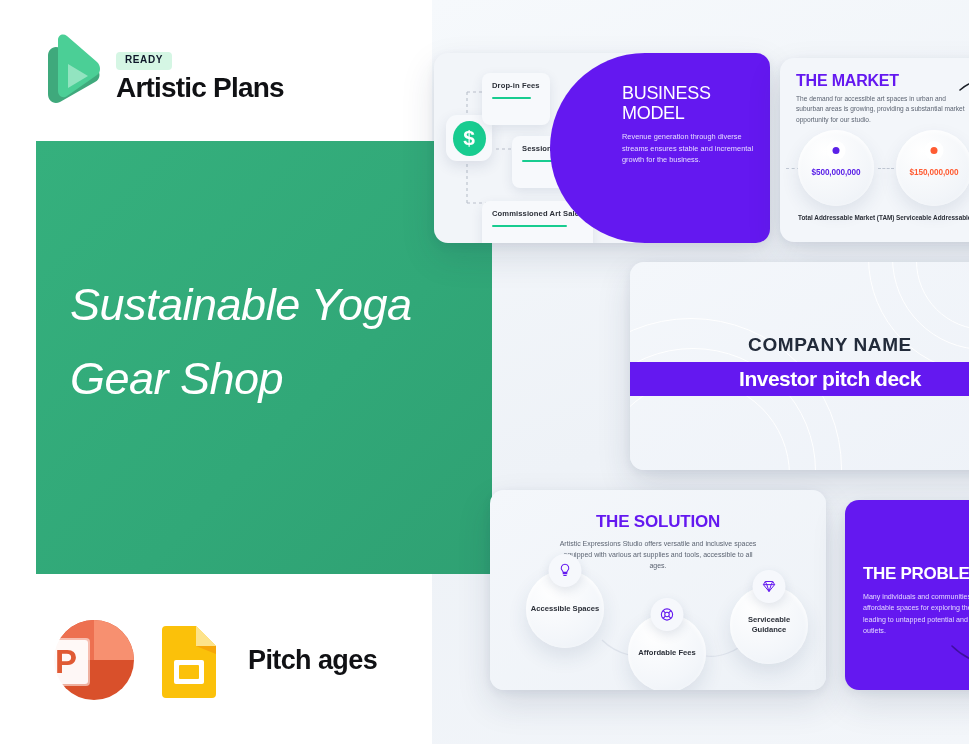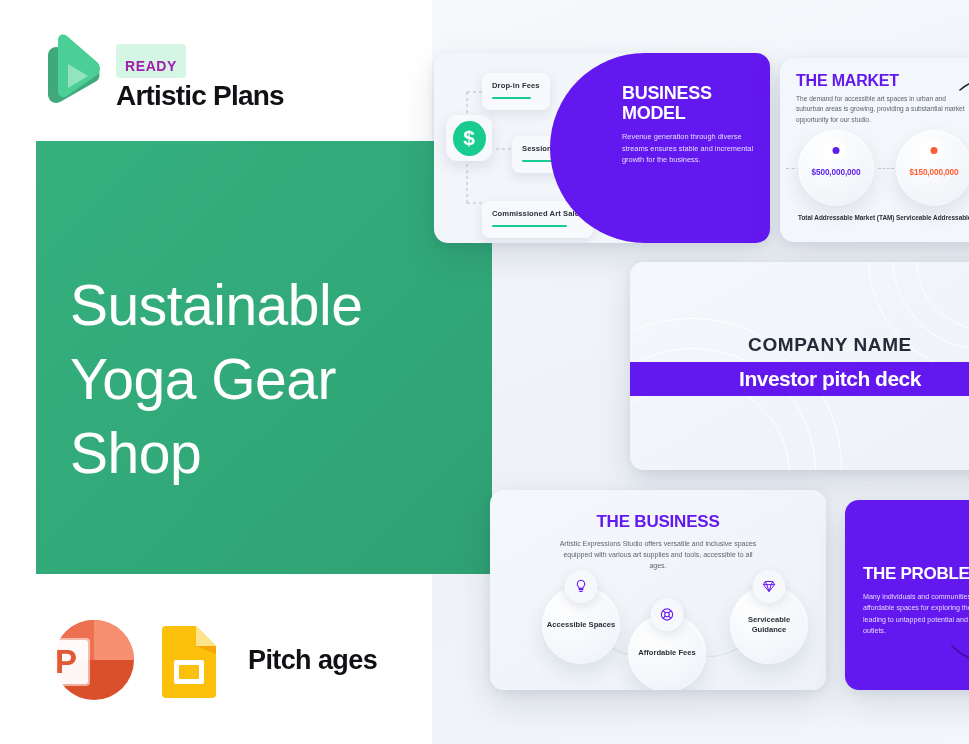--- a/index.html
+++ b/index.html
@@ -20,68 +20,68 @@
   .green-panel{
     position:absolute;left:36px;top:141px;width:456px;height:433px;
     background:linear-gradient(135deg,#35b07d 0%,#31a878 60%,#2fa173 100%);
   }
 
   
   .brand{position:absolute;left:40px;top:34px;display:flex;align-items:center;gap:14px;}
   .logo-mark{position:relative;width:62px;height:82px;flex:none;}
   .brand-txt{display:flex;flex-direction:column;gap:3px;padding-top:4px;}
   .ready-badge{
-    align-self:flex-start;background:#d5f6e4;color:#a21caf;
-    font-size:14px;font-weight:700;letter-spacing:.6px;
-    padding:15px 9px 4px;border-radius:4px;line-height:1.05;
+    align-self:flex-start;background:#d5f6e4;color:#0f172a;
+    font-size:10px;font-weight:700;letter-spacing:.6px;
+    padding:3px 9px 4px;border-radius:4px;line-height:1.05;
   }
   .brand-name{
     font-size:28px;font-weight:700;color:#101114;letter-spacing:-0.8px;line-height:1.05;
   }
 
   
   .hero-title{
     position:absolute;left:70px;top:268px;width:360px;
-    color:#ffffff;font-size:57px;line-height:74px;font-weight:400;letter-spacing:-0.5px;
+    color:#ffffff;font-size:45px;line-height:74px;font-weight:400;letter-spacing:-0.5px;font-style:italic;
   }
 
   
   .formats{position:absolute;left:42px;top:616px;display:flex;align-items:center;gap:18px;}
   .fmt-ppt{position:relative;width:92px;height:88px;flex:none;}
   .fmt-slides{position:relative;width:62px;height:76px;flex:none;margin-left:6px;}
   .fmt-label{font-size:27px;font-weight:700;color:#101114;letter-spacing:-0.6px;margin-left:10px;}
 
   
   .slide{position:absolute;border-radius:14px;overflow:hidden;
     box-shadow:0 14px 34px rgba(33,45,80,.13), 0 3px 10px rgba(33,45,80,.07);}
 
   
   #slide-business{left:434px;top:53px;width:336px;height:190px;background:#f2f5f9;}
   .bm-left{position:absolute;left:0;top:0;width:215px;height:100%;}
   .bm-purple{
     position:absolute;right:0;top:0;width:220px;height:100%;
     background:#6418f0;border-radius:110px 0 0 110px;
   }
   .bm-purple-inner{position:absolute;left:72px;top:30px;right:12px;}
-  .bm-title{color:#fff;font-weight:700;font-size:18px;line-height:20px;letter-spacing:-.3px;}
+  .bm-title{color:#fff;font-weight:400;font-size:18px;line-height:20px;letter-spacing:-.3px;}
   .bm-desc{color:#e6dcff;font-size:7.4px;line-height:11.5px;margin-top:8px;}
   .bm-dollar{
     position:absolute;left:12px;top:62px;width:46px;height:46px;border-radius:11px;
     background:#f7f9fc;box-shadow:0 5px 14px rgba(40,60,100,.12);
     display:flex;align-items:center;justify-content:center;
   }
   .bm-dollar-circle{
     width:33px;height:33px;border-radius:50%;background:#18cc90;
     display:flex;align-items:center;justify-content:center;
     color:#fff;font-size:21px;font-weight:700;line-height:1;padding-bottom:2px;
   }
   .bm-pill{
     position:absolute;background:#f7f9fc;border-radius:8px;
     box-shadow:0 4px 12px rgba(40,60,100,.10);
-    padding:8px 10px 11px;
+    padding:8px 10px 26px;
   }
   .bm-pill span{display:block;font-size:7.6px;font-weight:700;color:#2b2f38;letter-spacing:.1px;white-space:nowrap;}
   .bm-pill i{display:block;height:2px;background:#18cc90;border-radius:2px;margin-top:7px;width:82%;}
   #bm-pill-0{left:48px;top:20px;}
   #bm-pill-1{left:78px;top:83px;}
   #bm-pill-2{left:48px;top:148px;}
 
   
   #slide-market{left:780px;top:58px;width:250px;height:184px;background:#f3f6fa;}
   .mk-title{position:absolute;left:16px;top:14px;color:#6418f0;font-size:16px;font-weight:700;letter-spacing:-.2px;}
@@ -123,21 +123,21 @@
     box-shadow:0 9px 20px rgba(40,60,100,.11), inset 0 2px 5px rgba(255,255,255,.95);
     display:flex;align-items:center;justify-content:center;text-align:center;
   }
   .sl-bubble span{font-size:7.6px;font-weight:700;color:#2b2f38;line-height:10.5px;}
   .sl-icon{
     position:absolute;left:50%;top:-16px;transform:translateX(-50%);
     width:33px;height:33px;border-radius:50%;background:#f6f8fc;
     box-shadow:0 4px 11px rgba(40,60,100,.13);
     display:flex;align-items:center;justify-content:center;
   }
-  #sl-0{left:36px;top:96px;margin-left:16px;}
+  #sl-0{left:36px;top:80px;}
   #sl-1{left:138px;top:124px;}
   #sl-2{left:240px;top:96px;}
 
   
   #slide-problem{left:845px;top:500px;width:190px;height:190px;background:#6418f0;}
   .pb-title{position:absolute;left:18px;top:64px;color:#fff;font-size:17px;font-weight:700;letter-spacing:-.3px;white-space:nowrap;}
   .pb-desc{position:absolute;left:18px;top:92px;width:160px;color:#e3d7ff;font-size:7.1px;line-height:11.4px;}
   .pb-swoosh{position:absolute;left:105px;top:140px;width:80px;height:34px;}
 </style>
 </head>
@@ -257,21 +257,21 @@
       <div class="cv-arc" style="left:-60px;bottom:-124px;width:244px;height:244px;"></div>
       <div class="cv-arc" style="left:-30px;bottom:-100px;width:188px;height:188px;"></div>
     </div>
     <div class="cv-company">COMPANY NAME</div>
     <div class="cv-band">
       <span>Investor pitch deck</span>
     </div>
   </div>
 
   <div class="slide" id="slide-solution">
-    <div class="sl-title">THE BUSINESS</div>
+    <div class="sl-title">THE SOLUTION</div>
     <div class="sl-desc">Artistic Expressions Studio offers versatile and inclusive spaces equipped with various art supplies and tools, accessible to all ages.</div>
     <svg width="336" height="200" style="position:absolute;left:0;top:0;">
       <path d="M112 150 C128 166 150 168 160 166" stroke="#dfe4ec" stroke-width="1.2" fill="none"></path>
       <path d="M216 166 C228 168 248 162 260 148" stroke="#dfe4ec" stroke-width="1.2" fill="none"></path>
     </svg>
     <div class="sl-node" id="sl-0">
       <div class="sl-bubble">
         <span>Accessible Spaces</span>
         <div class="sl-icon">
           <svg viewBox="0 0 24 24" width="15" height="15" fill="none" stroke="#6418f0" stroke-width="1.7" stroke-linecap="round" stroke-linejoin="round">

